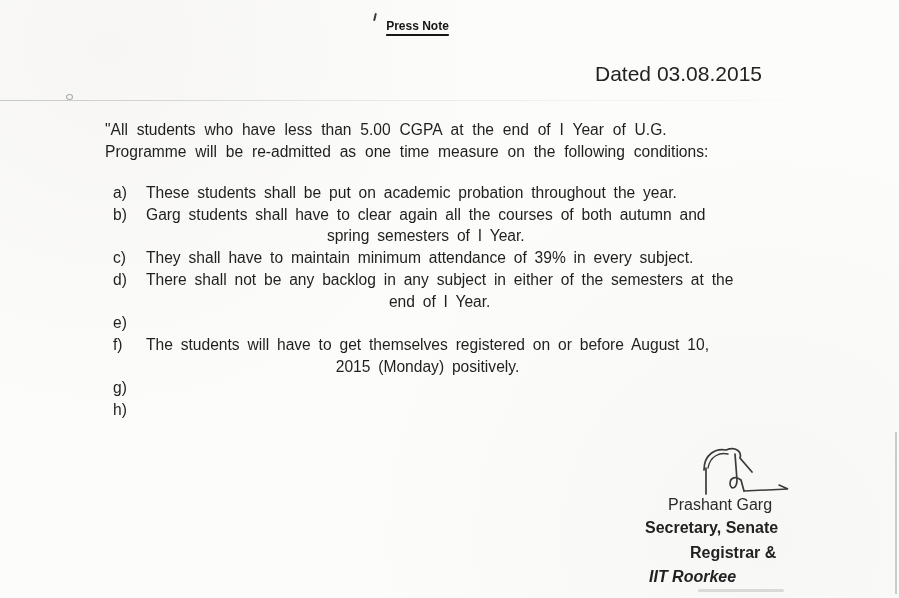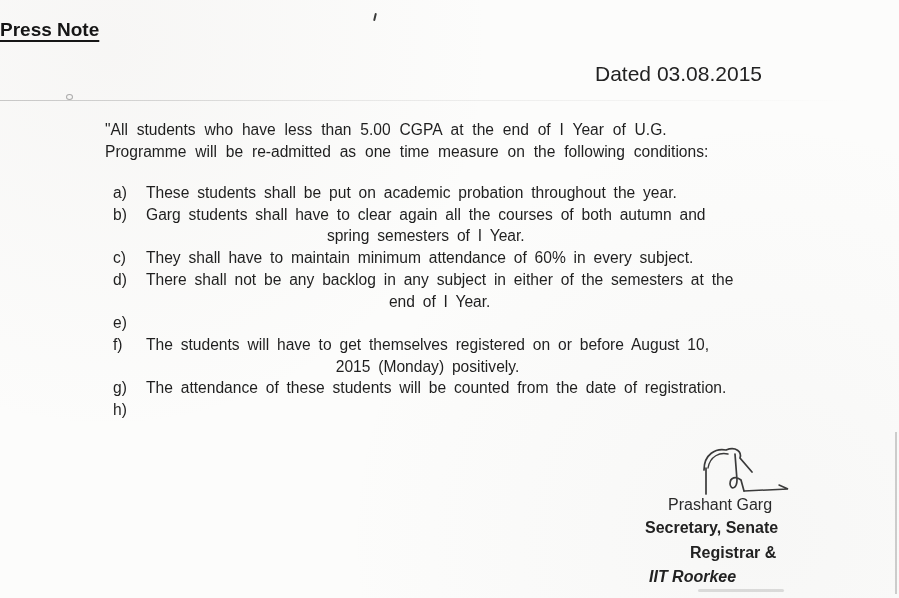--- a/index.html
+++ b/index.html
@@ -34,22 +34,22 @@
     position: absolute; right: 2px; top: 432px; width: 2px; height: 162px;
     background: rgba(120,120,120,0.35);
   }
   .title-tick {
     position: absolute; top: 13px; left: 374px; width: 2px; height: 8px;
     background: #3b3b3b; transform: rotate(14deg); border-radius: 1px;
   }
 
   .doc-title {
     position: absolute; top: 19px; left: 0; width: 835px;
-    margin: 0; text-align: left;
-    font-size: 19px; font-weight: 700; color: #161616;
+    margin: 0; text-align: center;
+    font-size: 12px; font-weight: 700; color: #161616;
     text-decoration: underline;
     text-decoration-thickness: 2px;
     text-underline-offset: 4px;
   }
 
   .date-line {
     position: absolute; top: 62px; right: 137px;
     font-size: 21px; color: #222;
   }
 
@@ -100,38 +100,37 @@
         <span class="lbl">a)</span>
         <span class="txt">These students shall be put on academic probation throughout the year.</span>
       </li>
       <li class="cond">
         <span class="lbl">b)</span>
         <span class="txt">Garg students shall have to clear again all the courses of both autumn and
 spring semesters of I Year.</span>
       </li>
       <li class="cond">
         <span class="lbl">c)</span>
-        <span class="txt">They shall have to maintain minimum attendance of 60% in every subject.</span>
+        <span class="txt">They shall have to maintain minimum attendance of 39% in every subject.</span>
       </li>
       <li class="cond">
         <span class="lbl">d)</span>
         <span class="txt">There shall not be any backlog in any subject in either of the semesters at the
 end of I Year.</span>
       </li>
       <li class="cond">
         <span class="lbl">e)</span>
       </li>
       <li class="cond">
         <span class="lbl">f)</span>
         <span class="txt">The students will have to get themselves registered on or before August 10,
 2015 (Monday) positively.</span>
       </li>
       <li class="cond">
         <span class="lbl">g)</span>
-        <span class="txt">The attendance of these students will be counted from the date of registration.</span>
       </li>
       <li class="cond">
         <span class="lbl">h)</span>
       </li>
     </ol>
 
   <div class="signature">
     <svg class="scribble" viewBox="0 0 100 52" fill="none" xmlns="http://www.w3.org/2000/svg">
       <path d="M 8 22 L 8 48" stroke="#3a3a3a" stroke-width="1.7" stroke-linecap="round"></path>
       <path d="M 6 24 C 6 8, 18 2, 28 4 C 38 0, 44 6, 42 12 L 54 26" stroke="#3a3a3a" stroke-width="1.7" stroke-linecap="round"></path>

